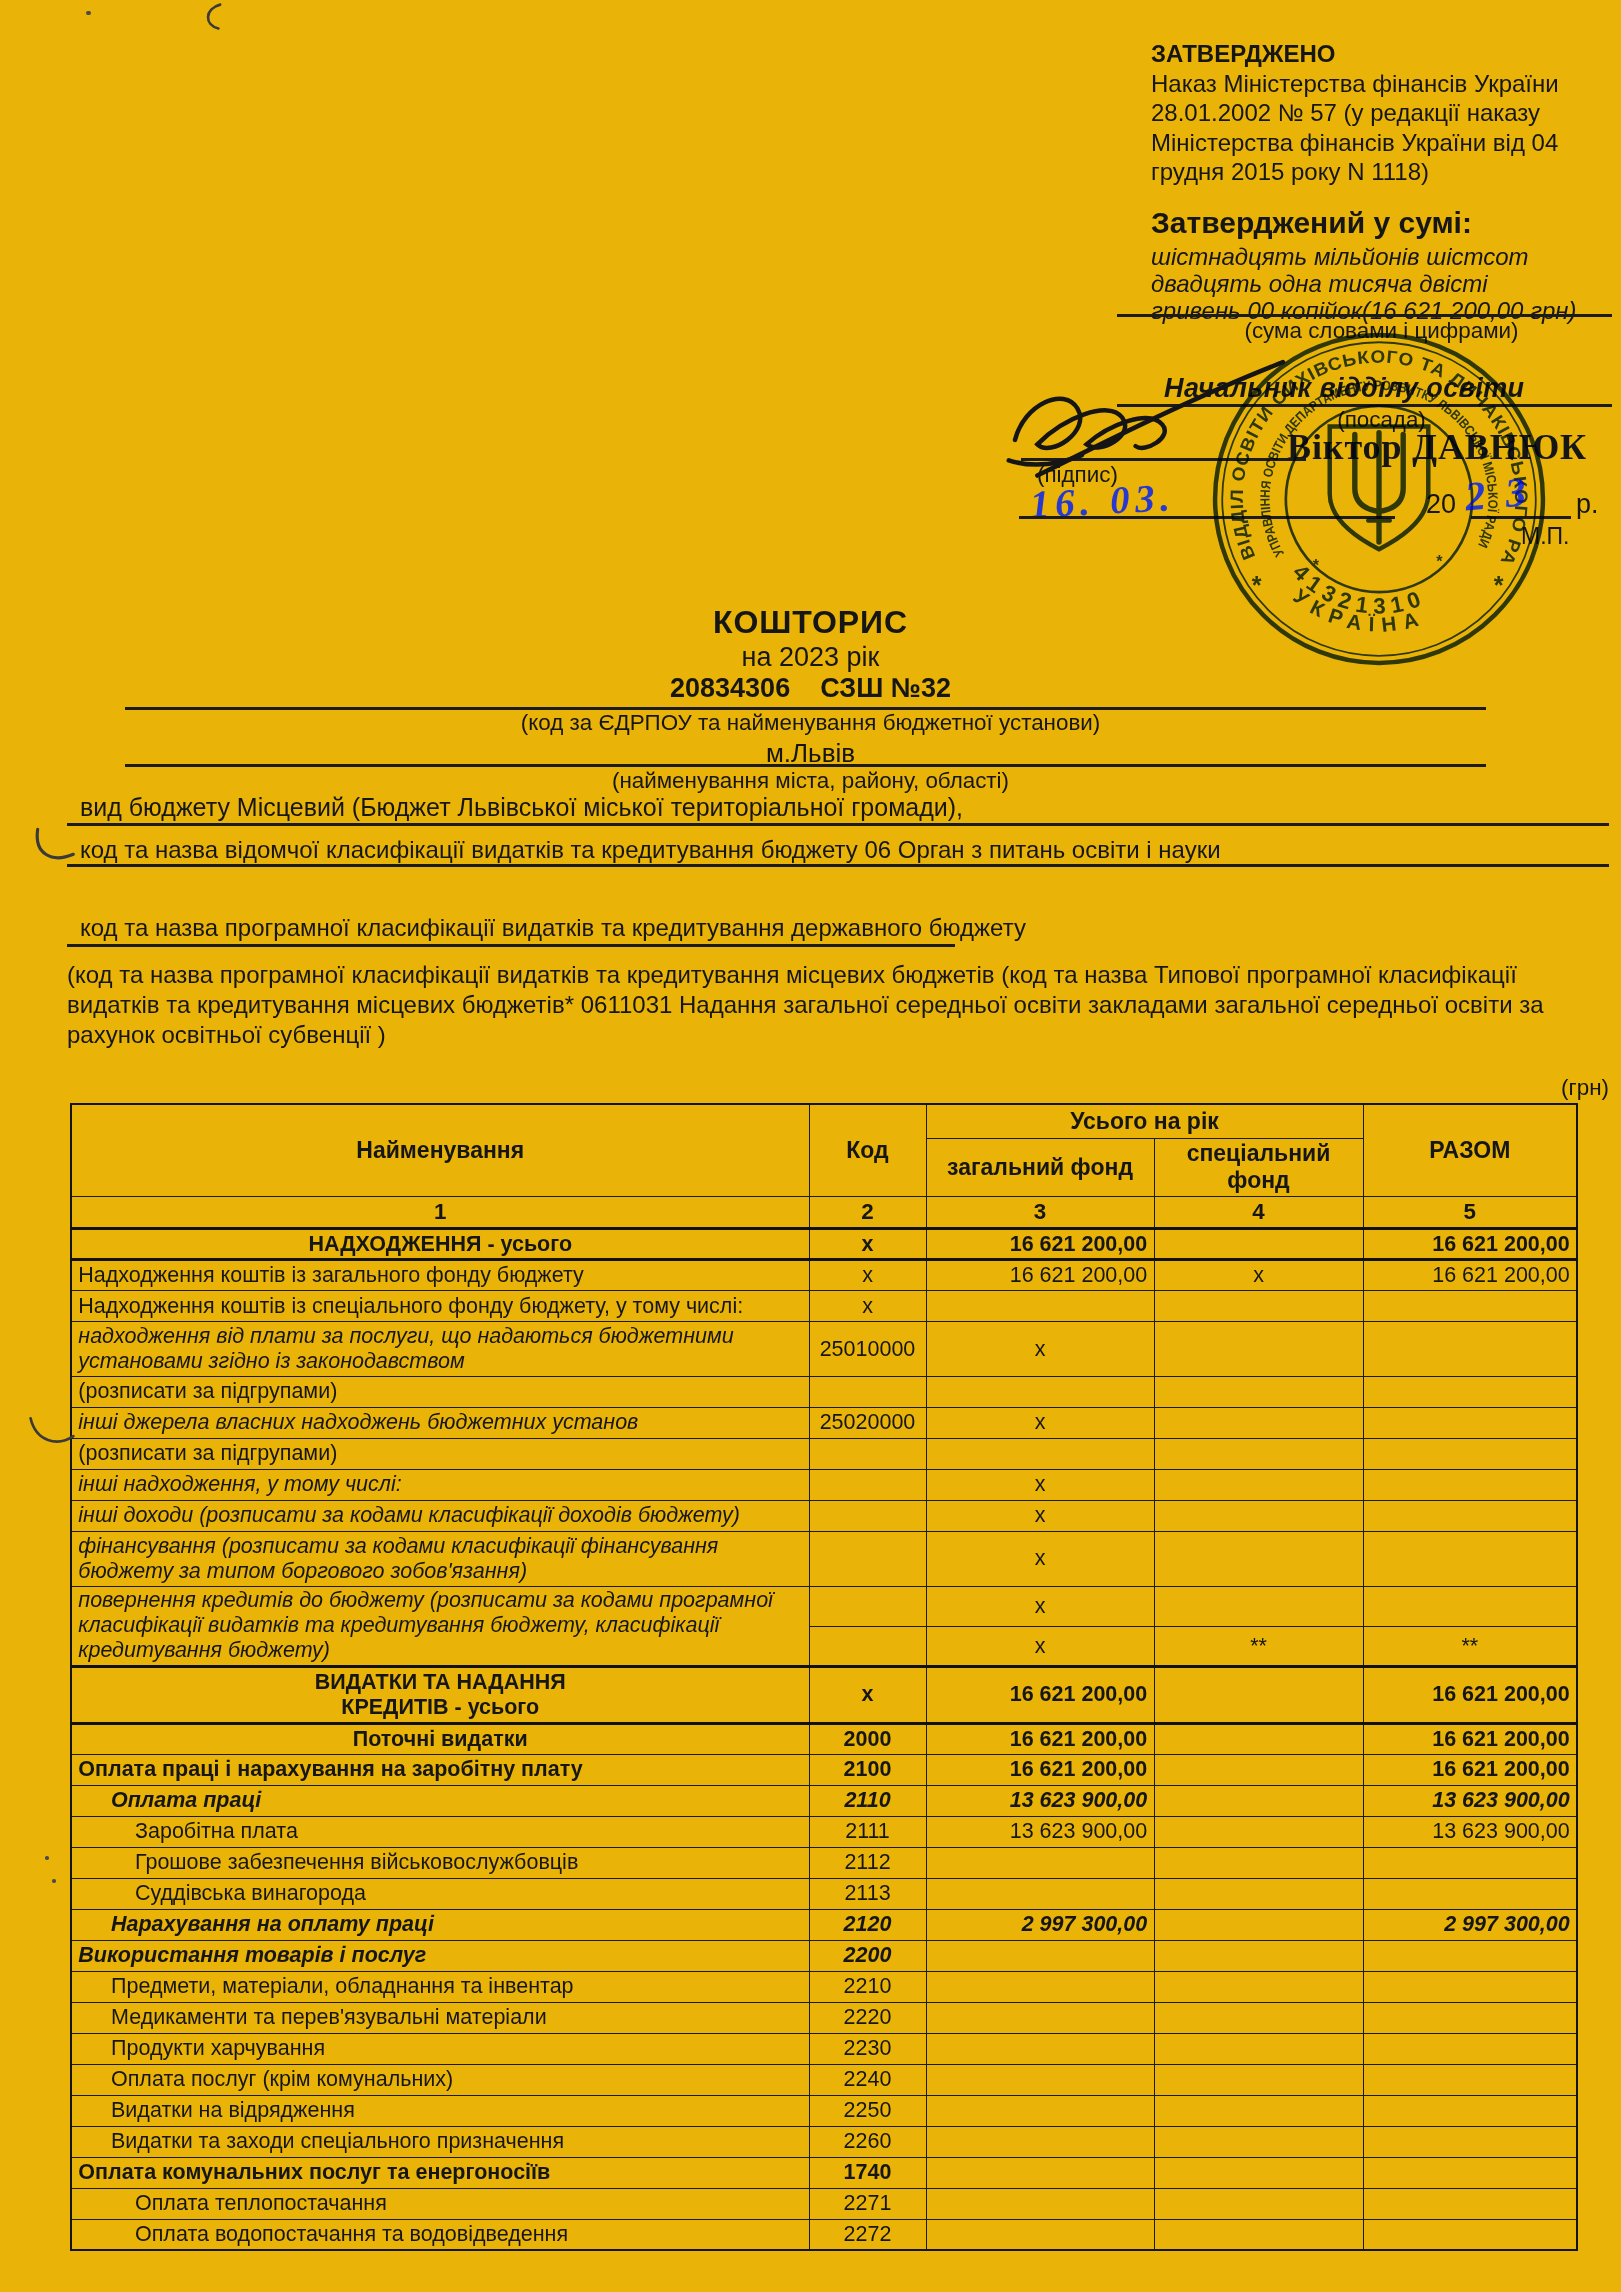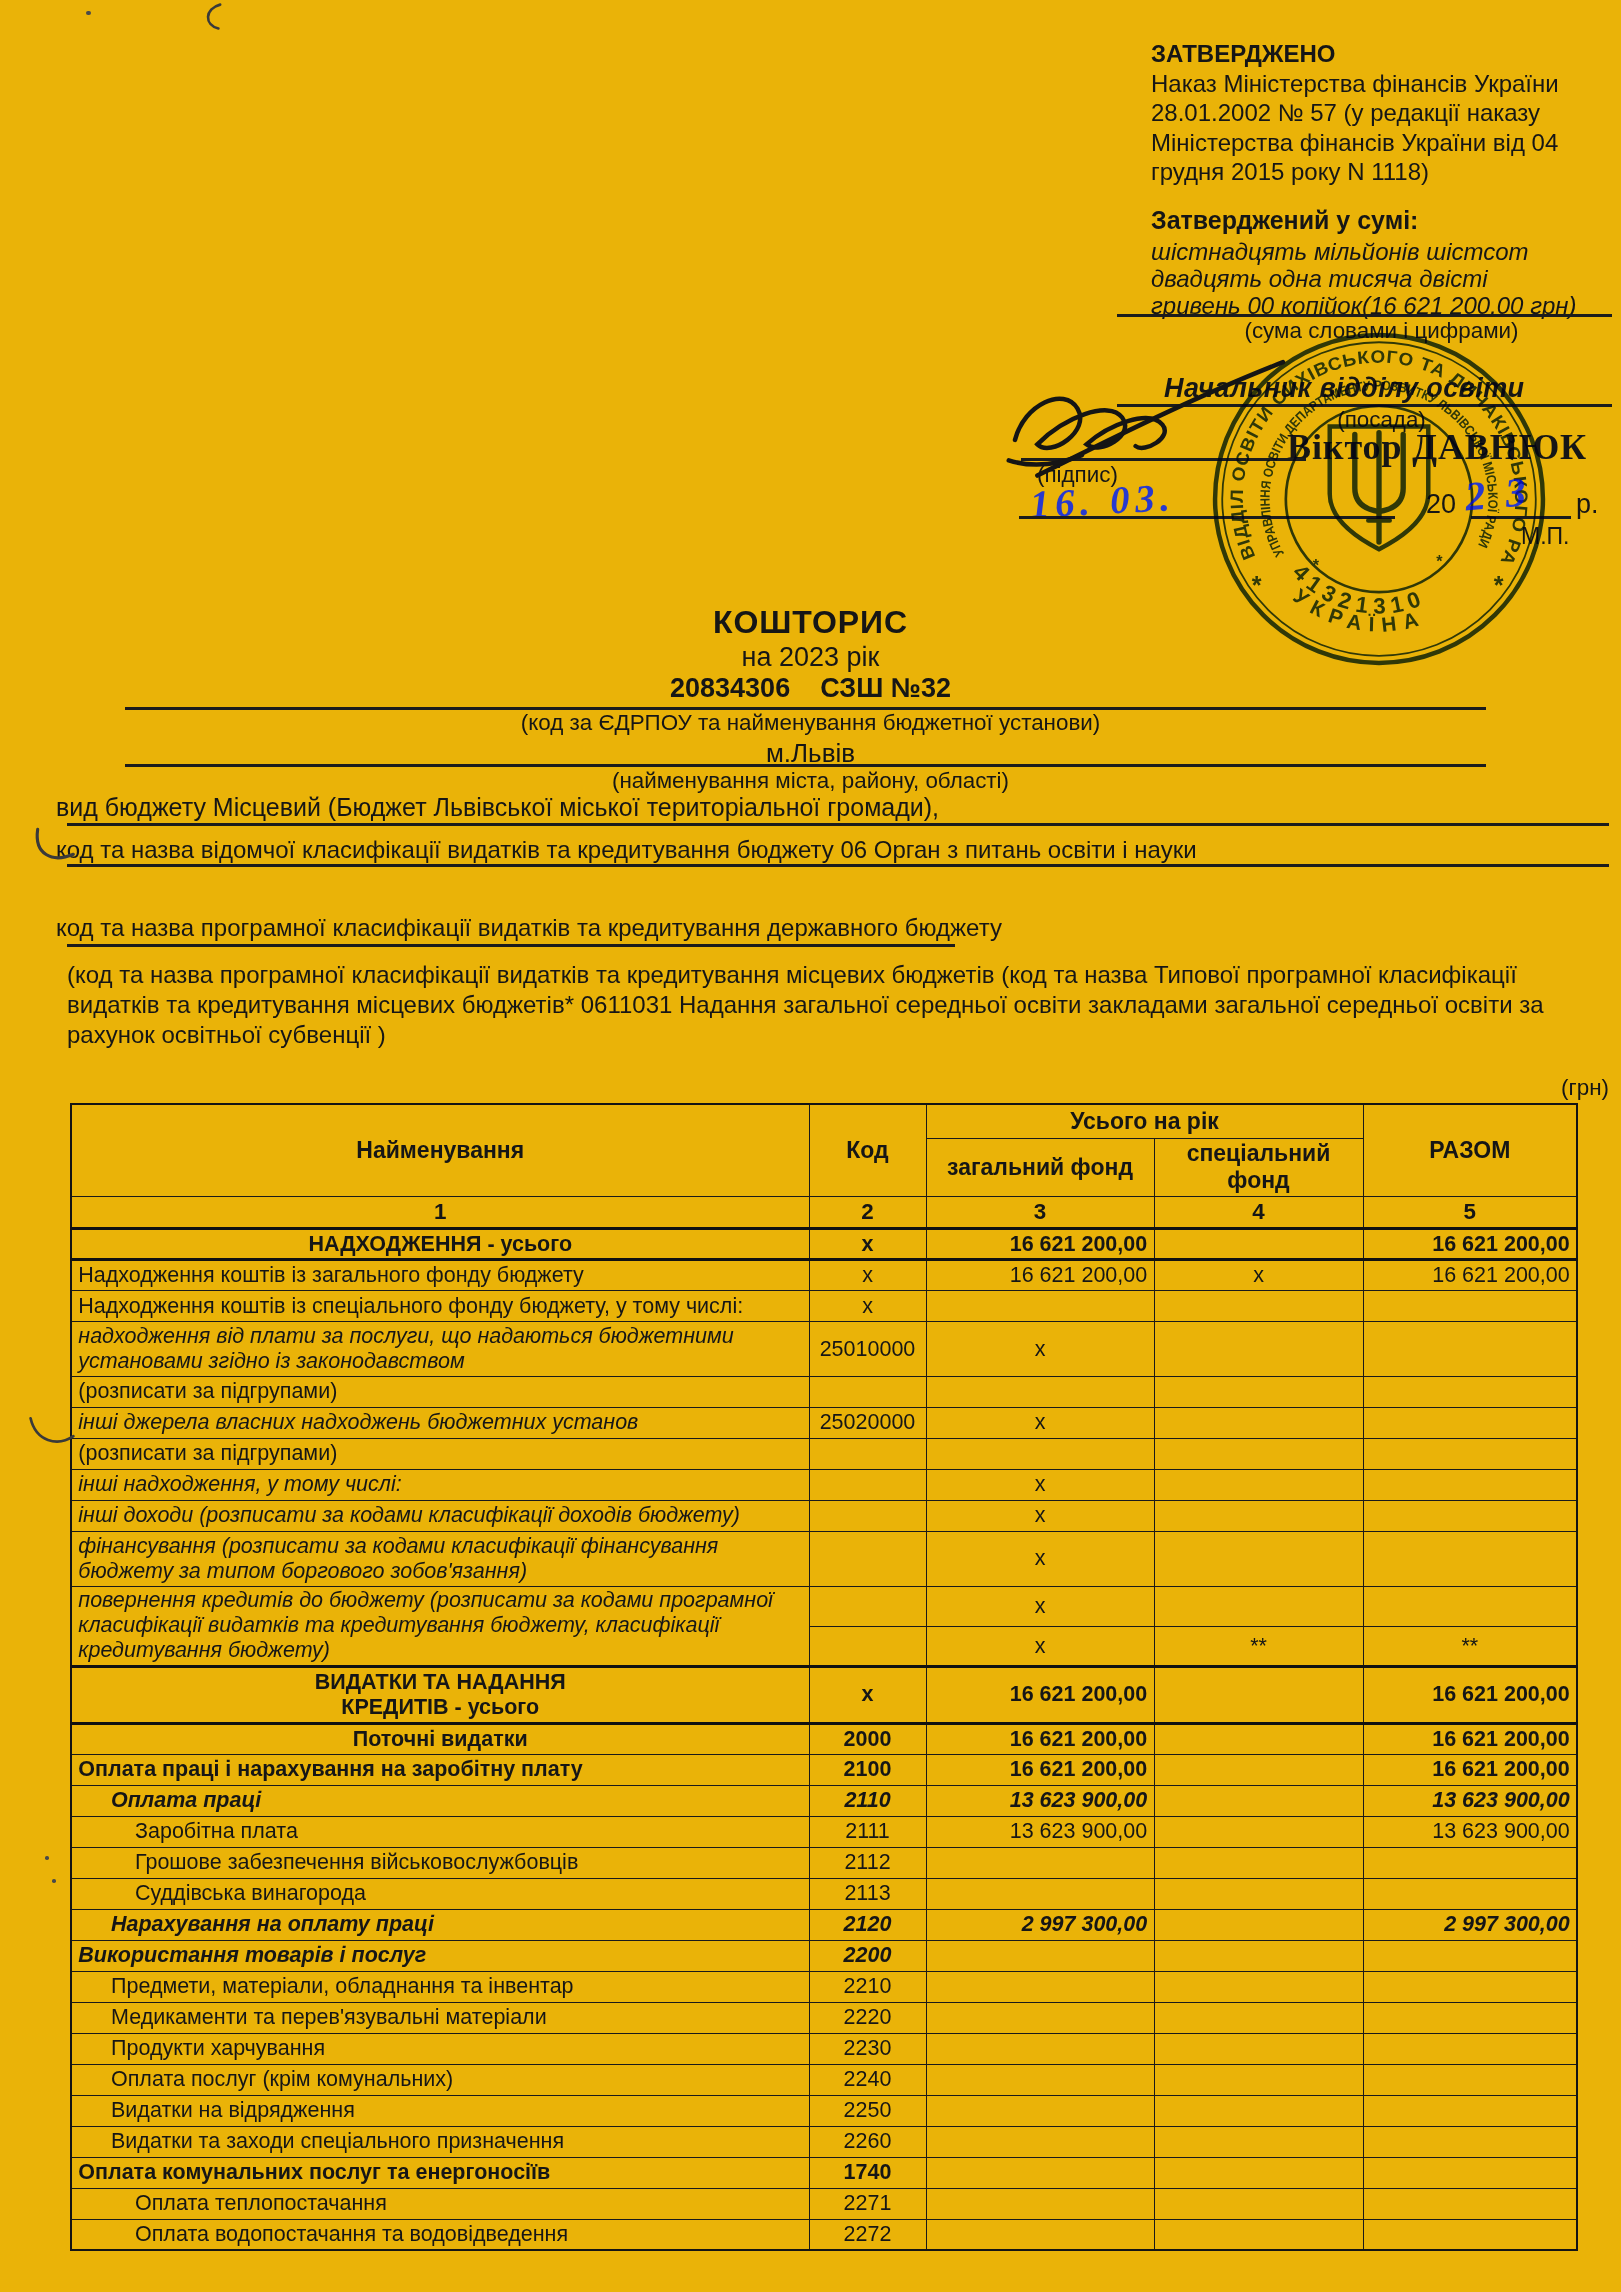--- a/index.html
+++ b/index.html
@@ -5,36 +5,36 @@
   html,body{margin:0;padding:0;background:#e8e8e8}
   .page{position:relative;width:1621px;height:2293px;background:#eab308;
         font-family:"Liberation Sans",sans-serif;color:#161616;overflow:hidden}
   .abs{position:absolute}
   .hr{position:absolute;height:2.7px;background:#1c1c1c}
   .b{font-weight:700}
   .cap{font-size:22.4px;text-align:center}
   .ctrwide{left:0;width:1621px;text-align:center}
   .approved{left:1151px;top:39px;width:466px;font-size:24px;line-height:29.6px}
   .sumblock{left:1151px;top:206px;width:466px}
-  .sumblock .t{font-size:25px;font-weight:700;margin-bottom:2.7px}
+  .sumblock .t{font-size:30px;font-weight:700;margin-bottom:2.7px}
   .sumblock .l{font-size:24px;line-height:27px;font-weight:400;font-style:italic}
   .pos{left:1164px;top:373px;font-size:27px;font-weight:700;font-style:italic;letter-spacing:0.4px}
   .signername{left:1287px;top:426px;font-size:36px;font-weight:700;
               font-family:"Liberation Serif",serif;letter-spacing:0.9px}
   .ink{color:#2839cf;font-family:"Liberation Serif",serif;font-style:italic;font-weight:700}
   .hwdate{left:1030px;top:478px;font-size:39px;letter-spacing:5.4px;transform:rotate(-3deg)}
   .yearrow{left:1426px;top:489px;font-size:27px}
   .hwyear{left:1465px;top:469px;font-size:41px;letter-spacing:19.7px;transform:rotate(-5deg)}
   .mp{left:1521px;top:523px;font-size:23px}
   .t-main{top:604px;font-size:32px;font-weight:700;letter-spacing:0.9px}
   .t-year{top:642px;font-size:27px}
   .t-org{top:673px;font-size:27px;font-weight:700;white-space:pre}
   .t-city{top:738px;font-size:26px;font-weight:400}
   .cap1{top:710px}.cap2{top:768px}
-  .bl{left:56px;width:1536px;font-size:24px}
+  .bl{left:80px;width:1536px;font-size:24px}
   .bl1{top:793px;font-size:25px}
   .bl2{top:836px}
   .bl3{top:914px}
   .para{left:67px;top:960px;width:1544px;font-size:24px;line-height:30px}
   .grn{left:67px;top:1075px;width:1542px;text-align:right;font-size:22.4px}
   
   .tbl{position:absolute;left:70px;top:1103px}
   table{border-collapse:collapse;table-layout:fixed;width:1506px;border:2.7px solid #141414}
   th,td{border:1.8px solid #1a1a1a;font-size:21.5px;padding:1.8px 6.3px;vertical-align:middle;overflow:hidden}
   th{font-weight:700;text-align:center;font-size:23px}

